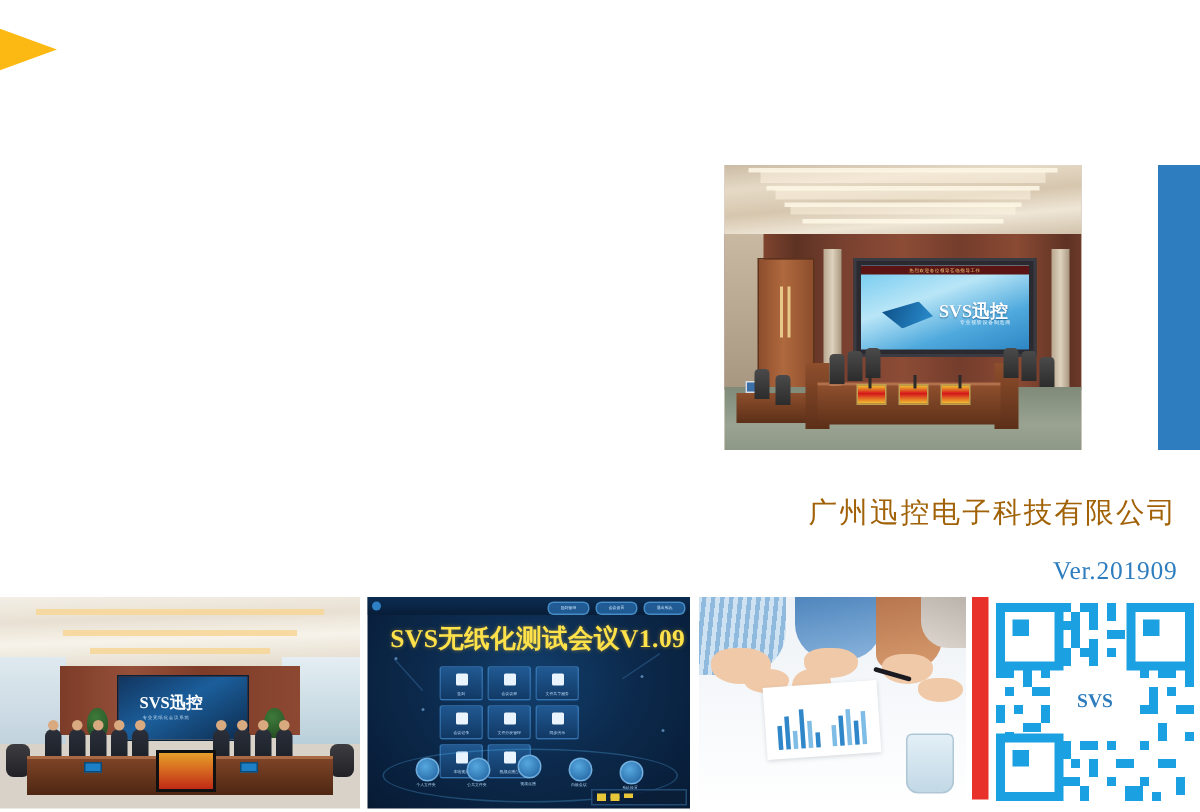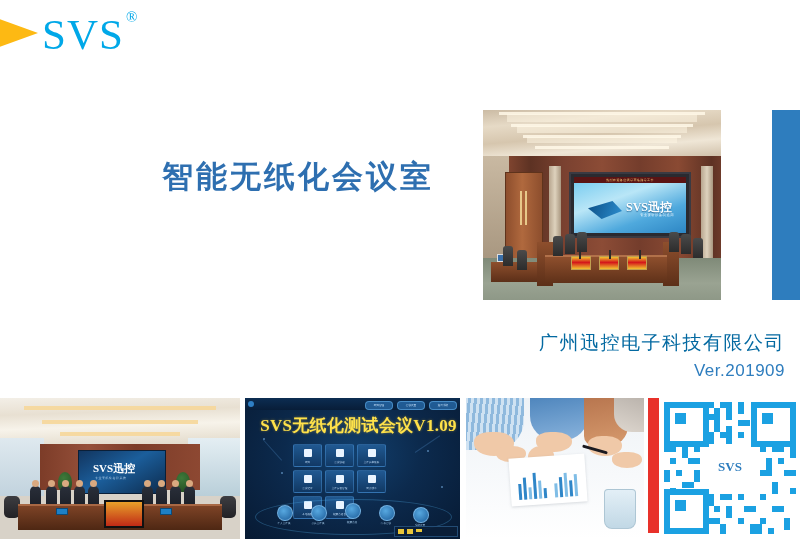--- a/index.html
+++ b/index.html
@@ -84,25 +84,25 @@
     font-family:"DejaVu Sans","Liberation Sans",sans-serif;
     font-size:31px;line-height:36px;font-weight:bold;color:#2E6FB0;
     letter-spacing:3px;white-space:nowrap;
   }
   .title .l2{margin-top:6px;}
 
   
   .company{position:absolute;left:430px;top:330px;width:355px;text-align:right;}
   .company .cn{
     font-family:"DejaVu Sans","Liberation Sans",sans-serif;
-    font-size:19px;line-height:24px;font-weight:500;color:#0369a1;letter-spacing:1.5px;
+    font-size:19px;line-height:24px;font-weight:500;color:#a16207;letter-spacing:1.5px;
   }
   .company .ver{
-    font-family:Liberation Sans, sans-serif;
-    font-size:17px;line-height:22px;color:#2E7DBE;letter-spacing:.5px;margin-top:6px;
+    font-family:Liberation Serif, serif;
+    font-size:17px;line-height:22px;color:#2E7DBE;letter-spacing:.5px;margin-top:16px;
   }
 
   
   .strip{position:absolute;left:0;top:395px;width:800px;height:146px;background:#ffffff;}
 
   
   .b1{position:absolute;left:0px;top:3px;width:240px;height:141px;overflow:hidden;background:#d8d2c8;}
   .b1 .ceil{position:absolute;left:0;top:0;width:100%;height:50px;
     background:linear-gradient(178deg,#f3efe7 0%,#e8e0d2 30%,#f7f3ea 55%,#ddd4c3 100%);}
   .b1 .cove{position:absolute;height:4px;background:#f6d79a;opacity:.9;}
@@ -199,21 +199,20 @@
     display:flex;align-items:center;justify-content:center;}
   .qr .ctr span{font-family:"Liberation Serif","DejaVu Serif",serif;font-size:13px;font-weight:bold;color:#2E7DBE;}
 </style>
 </head>
 <body>
 
 <div class="page">
 
   <div class="logo">
     <div class="logo-tri"></div>
-    <div class="logo-text"><span>SVS</span><span class="logo-reg">®</span></div>
   </div>
 
   <div class="right-bar"></div>
 
   <div class="hero">
     <div class="ceiling"></div>
     <div class="ceil-panel" style="left:24px;top:4px;width:190px;height:8px;"></div>
     <div class="ceil-panel" style="left:34px;top:16px;width:170px;height:7px;"></div>
     <div class="ceil-panel" style="left:44px;top:27px;width:150px;height:6px;"></div>
     <div class="ceil-strip" style="left:16px;top:2px;width:206px;"></div>
@@ -260,21 +259,20 @@
     <div class="chair" style="left:198px;top:124px;"></div>
     <div class="chair" style="left:210px;top:128px;"></div>
     <div class="chair" style="left:20px;top:136px;"></div>
     <div class="chair" style="left:34px;top:140px;"></div>
     <div class="mic" style="left:96px;top:140px;"></div>
     <div class="mic" style="left:126px;top:140px;"></div>
     <div class="mic" style="left:156px;top:140px;"></div>
   </div>
 
   <div class="title">
-    <div class="l1">智能无纸化会议室</div>
   </div>
 
   <div class="company">
     <div class="cn">广州迅控电子科技有限公司</div>
     <div class="ver">Ver.201909</div>
   </div>
 
   <div class="strip">
 
     <div class="b1">

